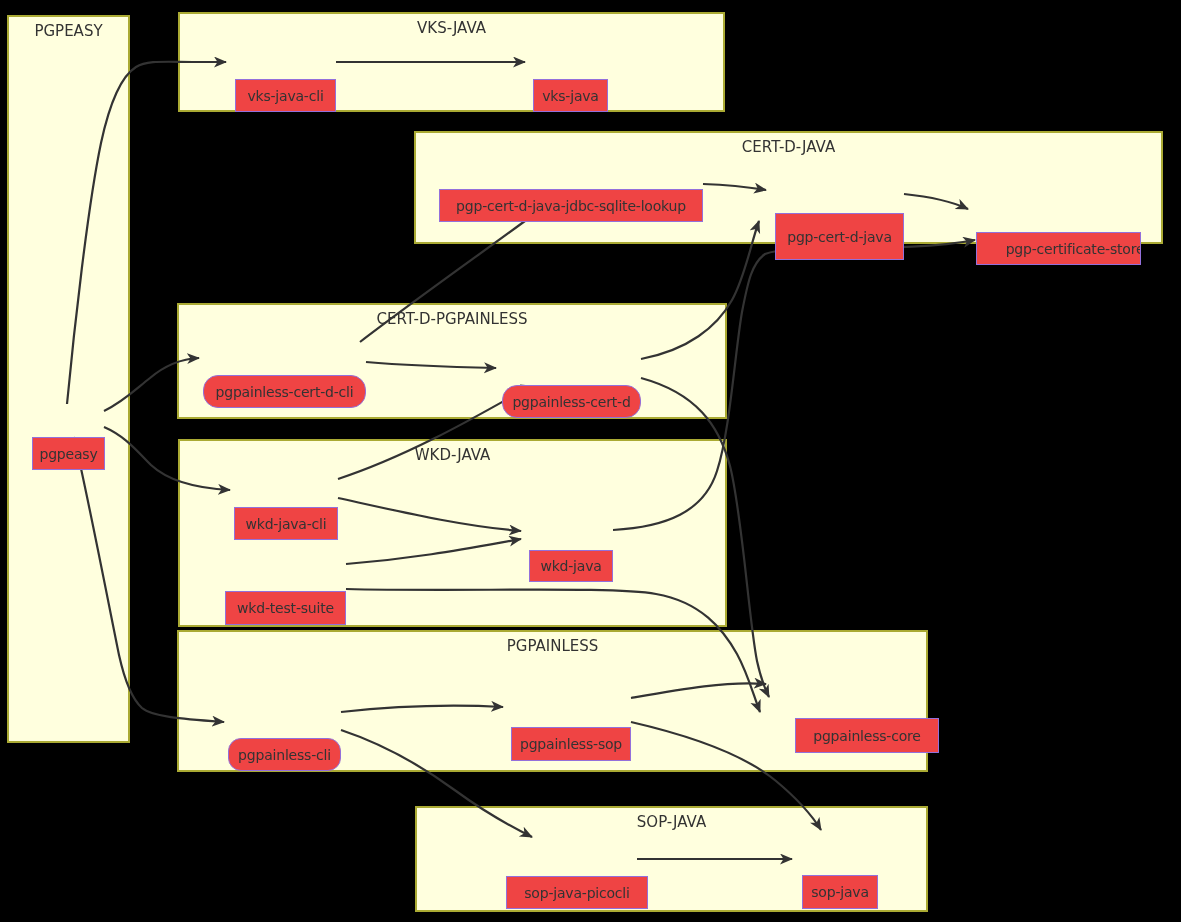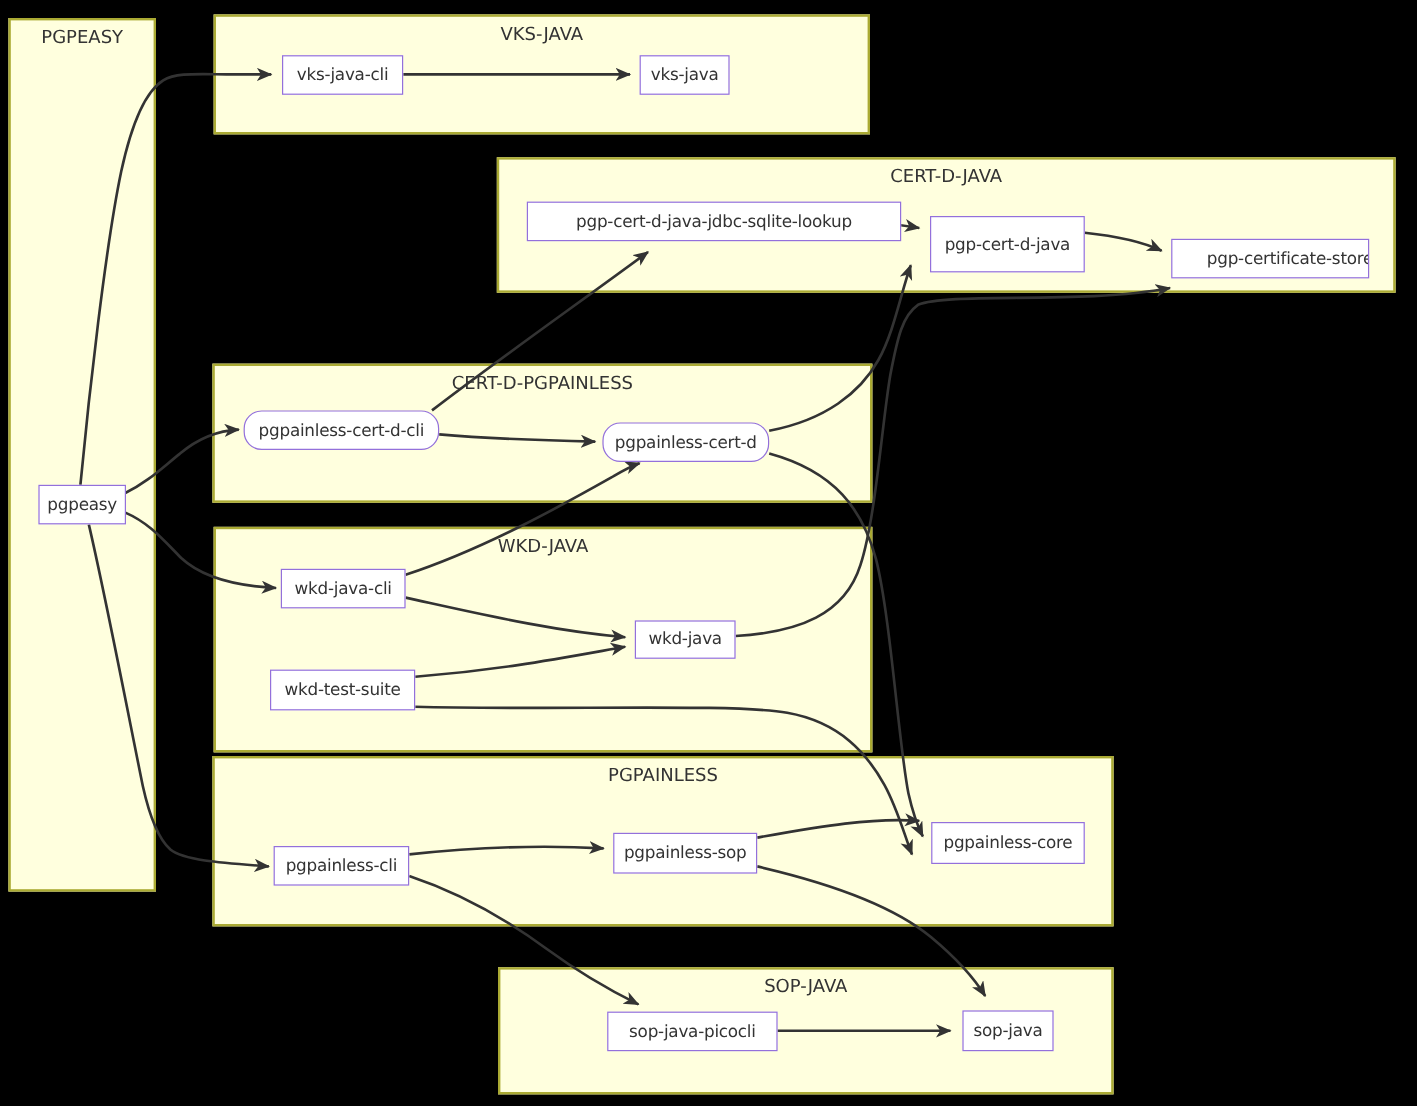--- a/index.html
+++ b/index.html
@@ -31,30 +31,31 @@
     pointer-events:none;
   }
   #edge-layer path.edge{
     fill:none;
     stroke:#333333;
     stroke-width:2.2px;
   }
   .node{
     position:absolute;
     box-sizing:border-box;
-    background:#ffffff;
+    background:#ef4444;
     border:1px solid #9370DB;
     color:#333333;
     font-size:14px;
     letter-spacing:-0.2px;
     display:flex;
     align-items:center;
     justify-content:center;
     white-space:nowrap;
     overflow:hidden;
+    margin-top:33px;
   }
 </style>
 </head>
 <body>
 
 <div id="canvas">
   <div id="clusters">
       <div class="cluster" style="left: 7px; top: 15px; width: 123px; height: 728px;">
         <div class="cluster-label">PGPEASY</div>
       </div>
@@ -104,27 +105,27 @@
         <path class="edge" d="M 341,730 C 386,745 426,769 456,791 C 486,813 516,829 532,837" marker-end="url(#ah)"></path>
         <path class="edge" d="M 631,698 C 682,689 726,681 766,684" marker-end="url(#ah)"></path>
         <path class="edge" d="M 631,722 C 696,737 746,756 776,781 C 800,801 813,817 821,830" marker-end="url(#ah)"></path>
         <path class="edge" d="M 637,859 L 792,859" marker-end="url(#ah)"></path>
       </g>
   </svg>
   <div id="nodes">
       <div class="node" style="left: 32px; top: 404px; width: 73px; height: 33px;">pgpeasy</div>
       <div class="node" style="left: 235px; top: 46px; width: 101px; height: 33px;">vks-java-cli</div>
       <div class="node" style="left: 533px; top: 46px; width: 75px; height: 33px;">vks-java</div>
-      <div class="node" style="left: 439px; top: 168px; width: 312px; height: 33px; text-align: right;">pgp-cert-d-java-jdbc-sqlite-lookup</div>
+      <div class="node" style="left: 439px; top: 156px; width: 264px; height: 33px; text-align: right;">pgp-cert-d-java-jdbc-sqlite-lookup</div>
       <div class="node" style="left: 775px; top: 180px; width: 129px; height: 47px;">pgp-cert-d-java</div>
       <div class="node" style="left: 976px; top: 199px; width: 165px; height: 33px; padding-left: 33px;">pgp-certificate-store</div>
       <div class="node" style="left: 203px; top: 342px; width: 163px; height: 33px; border-radius: 15px;">pgpainless-cert-d-cli</div>
       <div class="node" style="left: 502px; top: 352px; width: 139px; height: 33px; border-radius: 15px;">pgpainless-cert-d</div>
       <div class="node" style="left: 234px; top: 474px; width: 104px; height: 33px;">wkd-java-cli</div>
       <div class="node" style="left: 529px; top: 517px; width: 84px; height: 32px;">wkd-java</div>
       <div class="node" style="left: 225px; top: 558px; width: 121px; height: 34px;">wkd-test-suite</div>
-      <div class="node" style="left: 228px; top: 705px; width: 113px; height: 33px;">pgpainless-cli</div>
+      <div class="node" style="left: 228px; top: 705px; width: 113px; height: 33px; border-radius: 13px;">pgpainless-cli</div>
       <div class="node" style="left: 511px; top: 694px; width: 120px; height: 34px;">pgpainless-sop</div>
-      <div class="node" style="left: 776px; top: 685px; width: 128px; height: 35px;">pgpainless-core</div>
+      <div class="node" style="left: 795px; top: 685px; width: 144px; height: 35px;">pgpainless-core</div>
       <div class="node" style="left: 506px; top: 843px; width: 142px; height: 33px;">sop-java-picocli</div>
       <div class="node" style="left: 802px; top: 842px; width: 76px; height: 34px;">sop-java</div>
     </div>
 </div>
 
 </body></html>

